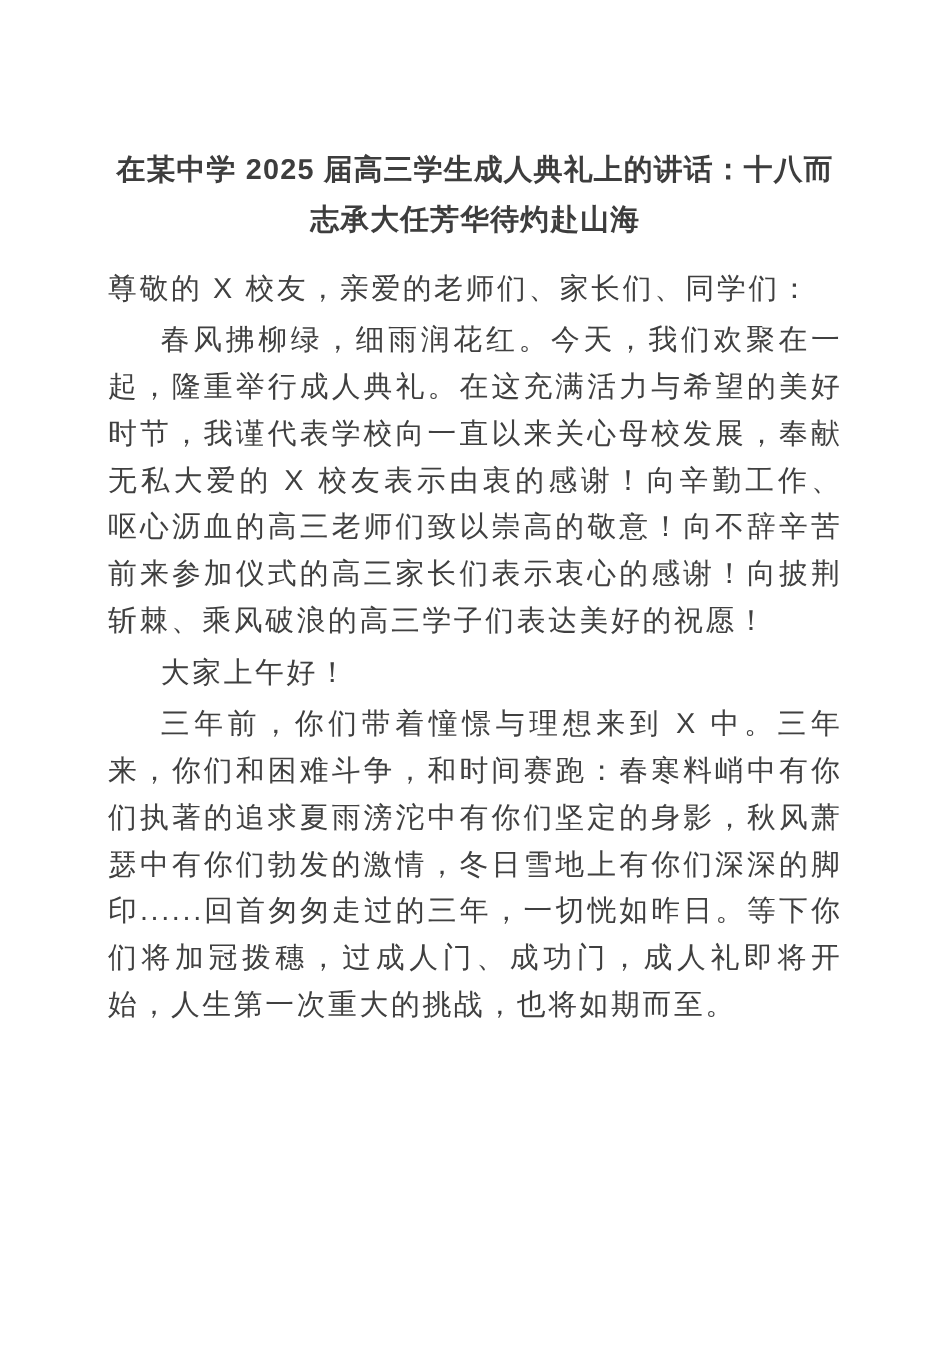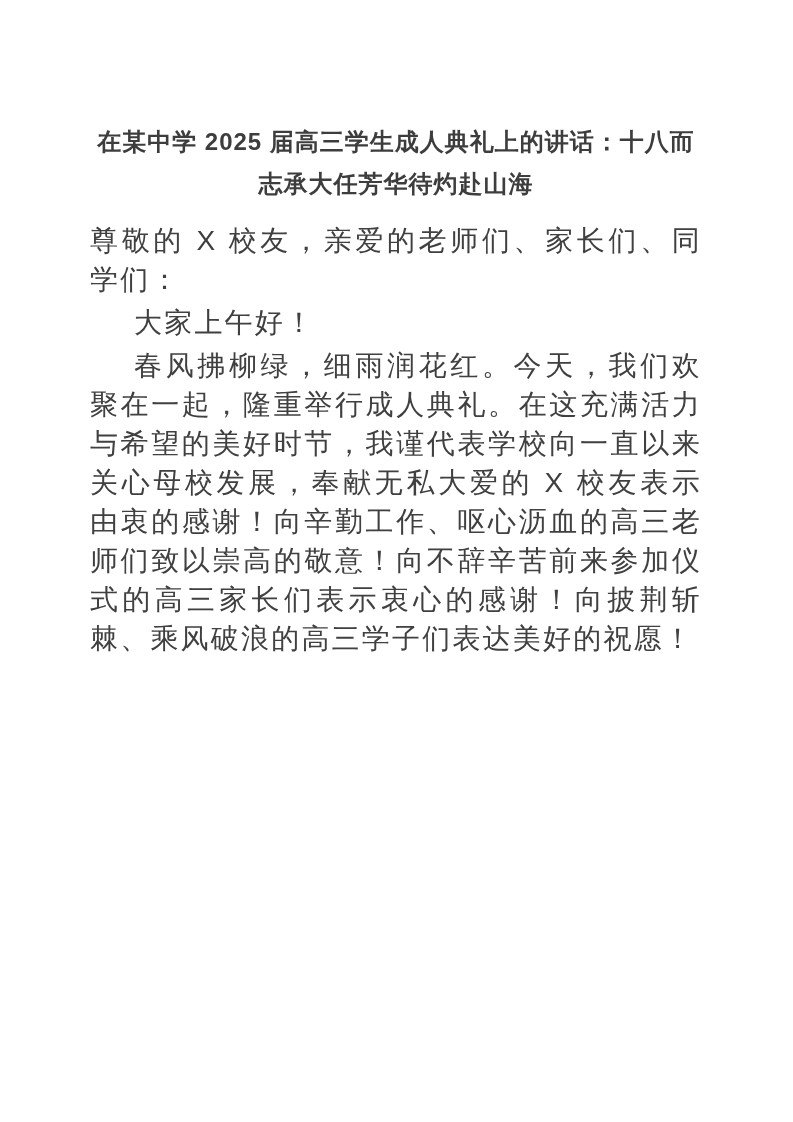--- a/index.html
+++ b/index.html
@@ -24,36 +24,37 @@
   .title {
     margin: 0 0 16px 0;
     font-size: 24px;
     font-weight: 700;
     line-height: 42px;
     text-align: center;
     letter-spacing: 1px;
     color: #3d3d3d;
   }
   .body {
-    font-size: 28px;
+    font-size: 24px;
     line-height: 39px;
     letter-spacing: 2.2px;
     text-align: justify;
   }
   .para {
     margin: 0 0 4px 0;
     word-break: break-all;
   }
   .para.indent {
     text-indent: 44px;
   }
 </style>
 </head>
 <body>
 
 <div class="page">
   <h1 class="title">在某中学 2025 届高三学生成人典礼上的讲话：十八而志承大任芳华待灼赴山海</h1>
   <div class="body">
       <p class="para">尊敬的 X 校友，亲爱的老师们、家长们、同学们：</p>
+      <p class="para indent">春风拂柳绿，细雨润花红。今天，我们欢聚在一起，隆重举行成人典礼。在这充满活力与希望的美好时节，我谨代表学校向一直以来关心母校发展，奉献无私大爱的 X 校友表示由衷的感谢！向辛勤工作、呕心沥血的高三老师们致以崇高的敬意！向不辞辛苦前来参加仪式的高三家长们表示衷心的感谢！向披荆斩棘、乘风破浪的高三学子们表达美好的祝愿！</p>
       <p class="para indent">大家上午好！</p>
-      <p class="para indent">春风拂柳绿，细雨润花红。今天，我们欢聚在一起，隆重举行成人典礼。在这充满活力与希望的美好时节，我谨代表学校向一直以来关心母校发展，奉献无私大爱的 X 校友表示由衷的感谢！向辛勤工作、呕心沥血的高三老师们致以崇高的敬意！向不辞辛苦前来参加仪式的高三家长们表示衷心的感谢！向披荆斩棘、乘风破浪的高三学子们表达美好的祝愿！</p>
+      <p class="para indent">三年前，你们带着憧憬与理想来到 X 中。三年来，你们和困难斗争，和时间赛跑：春寒料峭中有你们执著的追求夏雨滂沱中有你们坚定的身影，秋风萧瑟中有你们勃发的激情，冬日雪地上有你们深深的脚印......回首匆匆走过的三年，一切恍如昨日。等下你们将加冠拨穗，过成人门、成功门，成人礼即将开始，人生第一次重大的挑战，也将如期而至。</p>
     </div>
 </div>
 
 </body></html>

